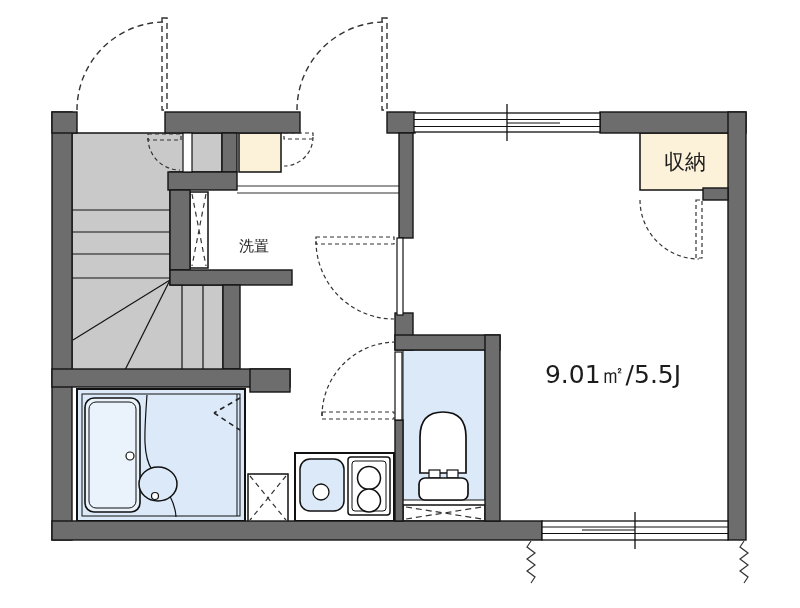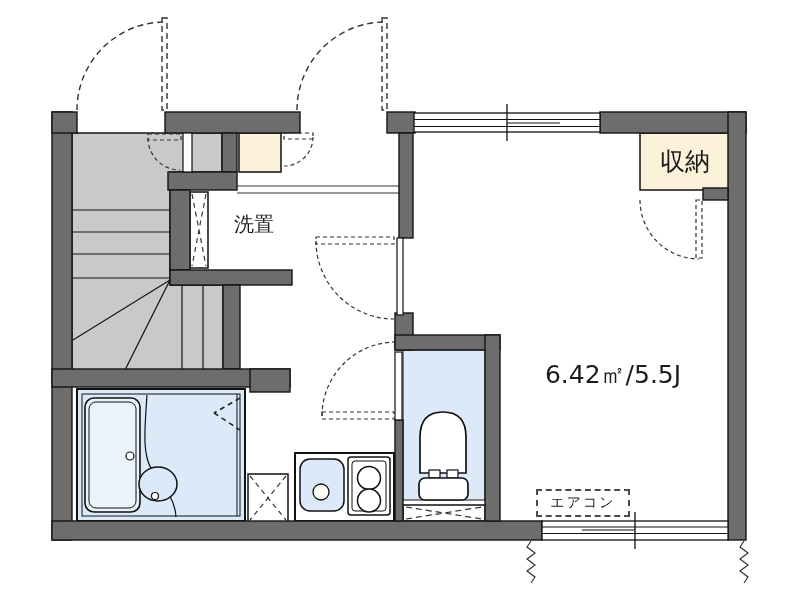--- a/index.html
+++ b/index.html
@@ -1,22 +1,22 @@
 <!DOCTYPE html>
 <html><head>
 <meta charset="utf-8">
 <style>
   html,body{margin:0;padding:0;background:#fff;}
   .stage{position:relative;width:800px;height:608px;background:#fff;overflow:hidden;
          font-family:"DejaVu Sans","Liberation Sans",sans-serif;}
   .stage svg{position:absolute;left:0;top:0;}
   .lbl{position:absolute;display:flex;align-items:center;justify-content:center;
        color:#1c1c1c;white-space:nowrap;}
-  .lbl-washer{left:216px;top:191px;width:76px;height:66px;font-size:20px;font-family:Liberation Mono, monospace;}
-  .lbl-closet{left:640px;top:133px;width:90px;height:57px;font-size:25px;}
+  .lbl-washer{left:216px;top:213px;width:76px;height:66px;font-size:15px;font-family:Liberation Mono, monospace;}
+  .lbl-closet{left:640px;top:133px;width:90px;height:57px;font-size:21px;}
   .lbl-room{left:503px;top:314px;width:220px;height:44px;font-size:37px;}
   .lbl-area{left:503px;top:358px;width:220px;height:32px;font-size:25px;}
   .aircon-box{left:536px;top:489px;width:90px;height:24px;border:2px dashed #4a4a4a;
               background:#fff;font-size:14px;letter-spacing:2px;}
 </style>
 </head>
 <body>
 
 <div class="stage">
 <svg width="800" height="608" viewBox="0 0 800 608">
@@ -174,15 +174,14 @@
       <path d="M322,416 A74,74 0 0 1 396,342"></path>
     </g>
   </g>
 
   <path d="M531,541 l-4,6 l8,6 l-8,6 l8,6 l-8,6 l8,6 l-4,6" stroke="#333" stroke-width="1.2" fill="none"></path>
   <path d="M744,541 l-4,6 l8,6 l-8,6 l8,6 l-8,6 l8,6 l-4,6" stroke="#333" stroke-width="1.2" fill="none"></path>
 </svg>
 
   <div class="lbl lbl-washer">洗置</div>
   <div class="lbl lbl-closet">収納</div>
-  <div class="lbl lbl-area">6.42㎡/5.5J</div>
-  <div class="lbl aircon-box">エアコン</div>
+  <div class="lbl lbl-area">9.01㎡/5.5J</div>
 </div>
 
 </body></html>

